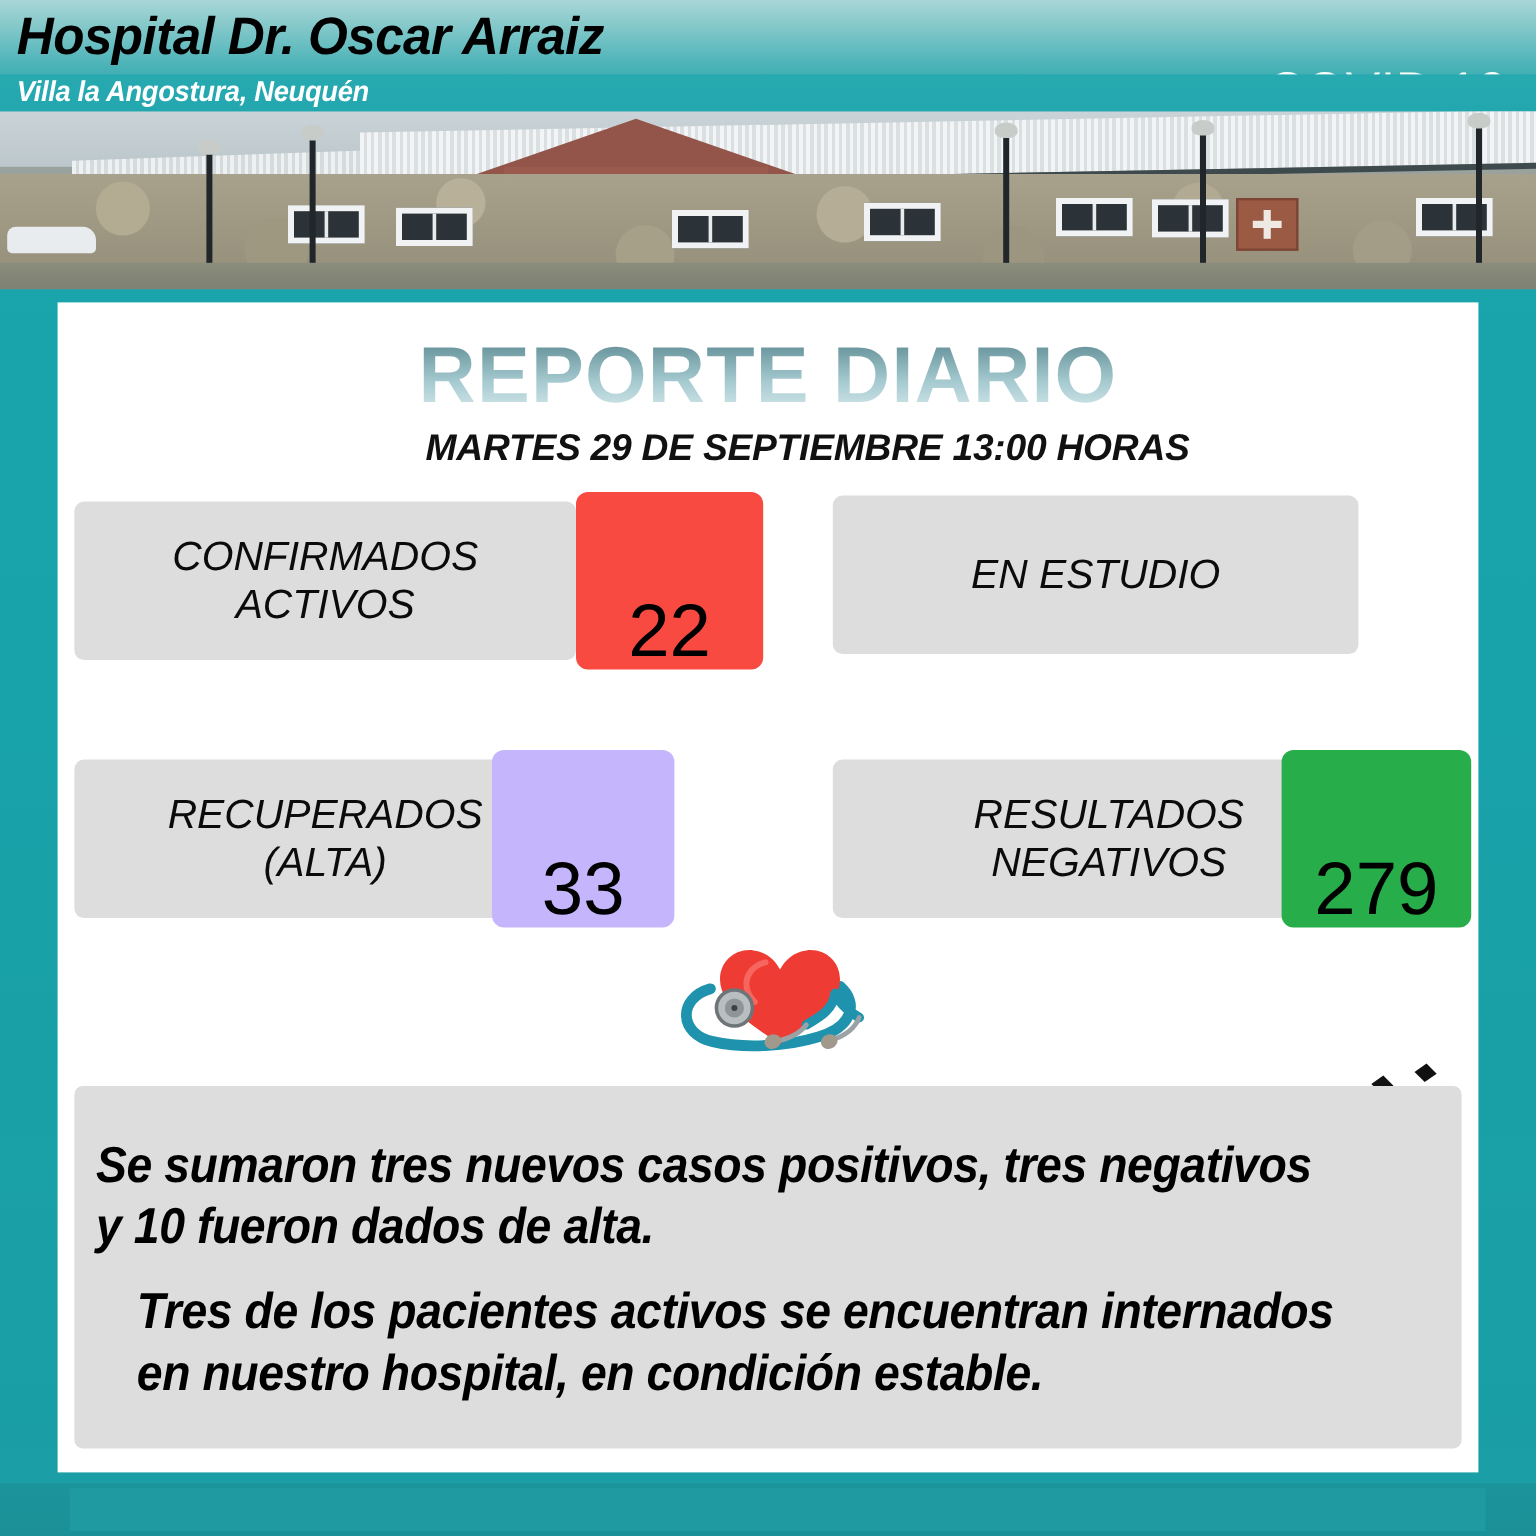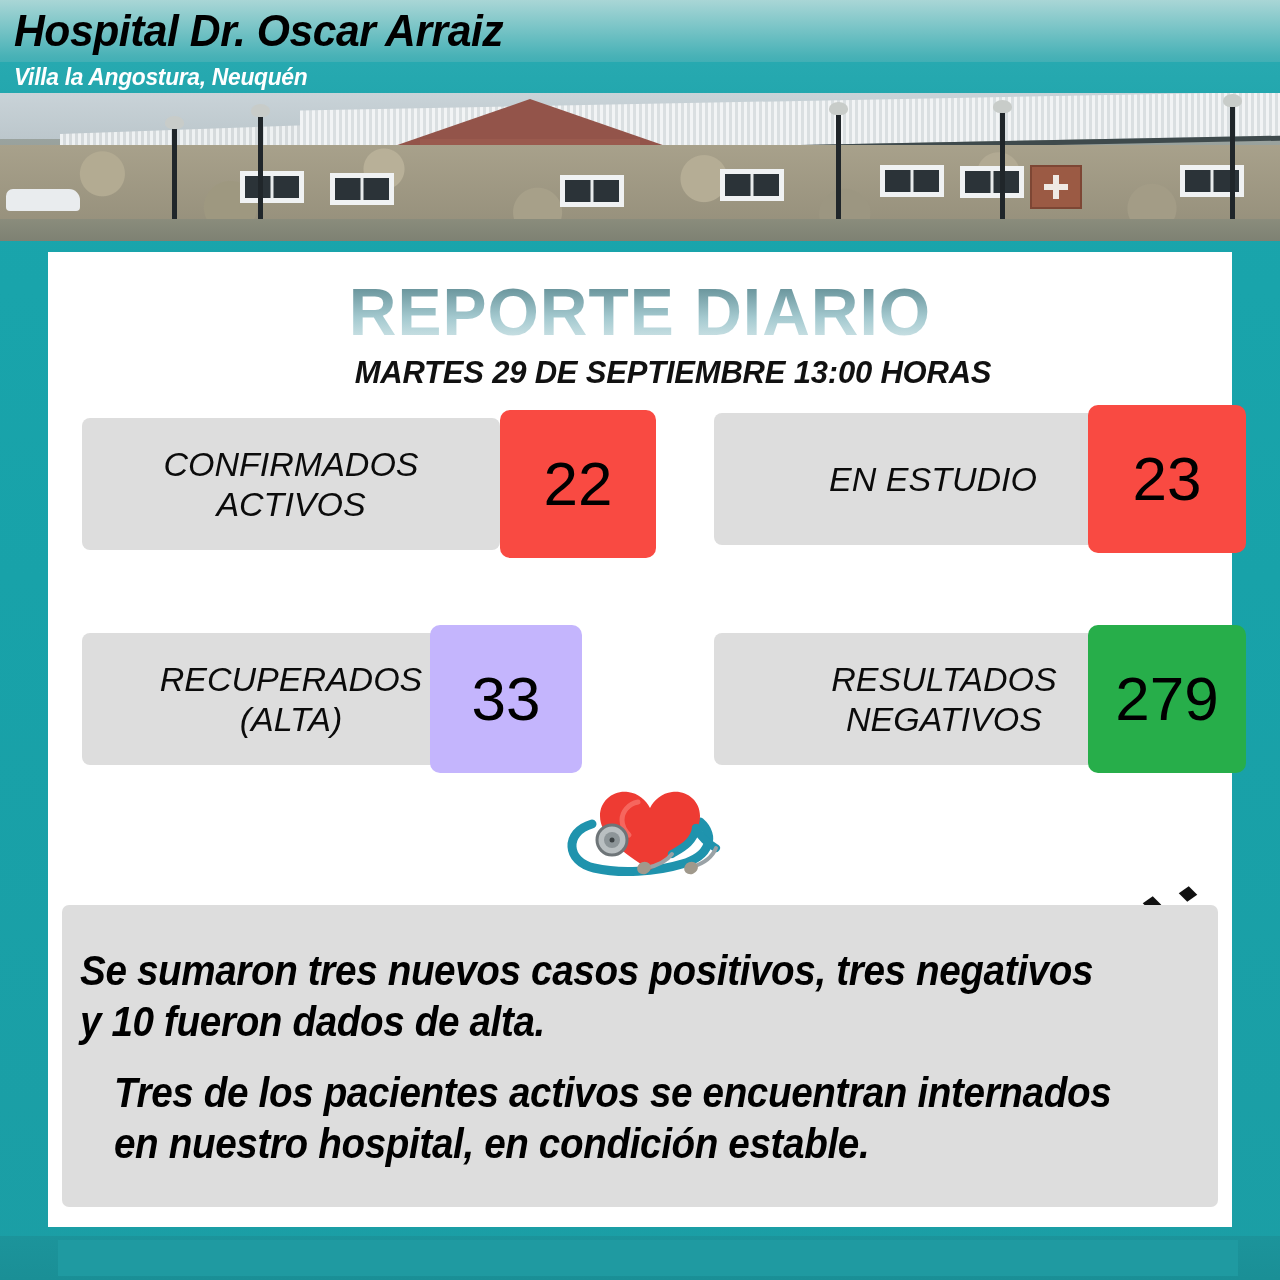--- a/index.html
+++ b/index.html
@@ -215,21 +215,20 @@
     font-weight: 700;
     color: #111111;
     letter-spacing: -0.2px;
     padding-left: 33px;
   }
 
   
   .stat {
     position: absolute;
     height: 132px;
-    margin-left: 20px;
   }
   .stat-label-box {
     position: absolute;
     left: 0; top: 8px;
     height: 132px;
     background: #dddddd;
     border-radius: 8px;
     display: flex;
     align-items: center;
     justify-content: center;
@@ -243,21 +242,21 @@
     text-align: center;
     line-height: 1.18;
     white-space: pre-line;
   }
   .stat-value-box {
     position: absolute;
     top: 0;
     height: 148px;
     border-radius: 10px;
     display: flex;
-    align-items: center;
+    align-items: flex-end;
     justify-content: center;
   }
   .stat-value {
     font-size: 62px;
     color: #000000;
     line-height: 1;
   }
 
   
   #card-confirmados { left: 62px; top: 410px; width: 512px; }
@@ -374,23 +373,20 @@
 ACTIVOS</span>
     </div>
     <div class="stat-value-box" style="background:#f94a42;">
       <span class="stat-value">22</span>
     </div>
   </div>
 
   <div class="stat" id="card-estudio">
     <div class="stat-label-box">
       <span class="stat-label">EN ESTUDIO</span>
-    </div>
-    <div class="stat-value-box" style="background:#f94a42;">
-      <span class="stat-value">23</span>
     </div>
   </div>
 
   <div class="stat" id="card-recuperados">
     <div class="stat-label-box">
       <span class="stat-label">RECUPERADOS
 (ALTA)</span>
     </div>
     <div class="stat-value-box" style="background:#c4b5fd;">
       <span class="stat-value">33</span>

